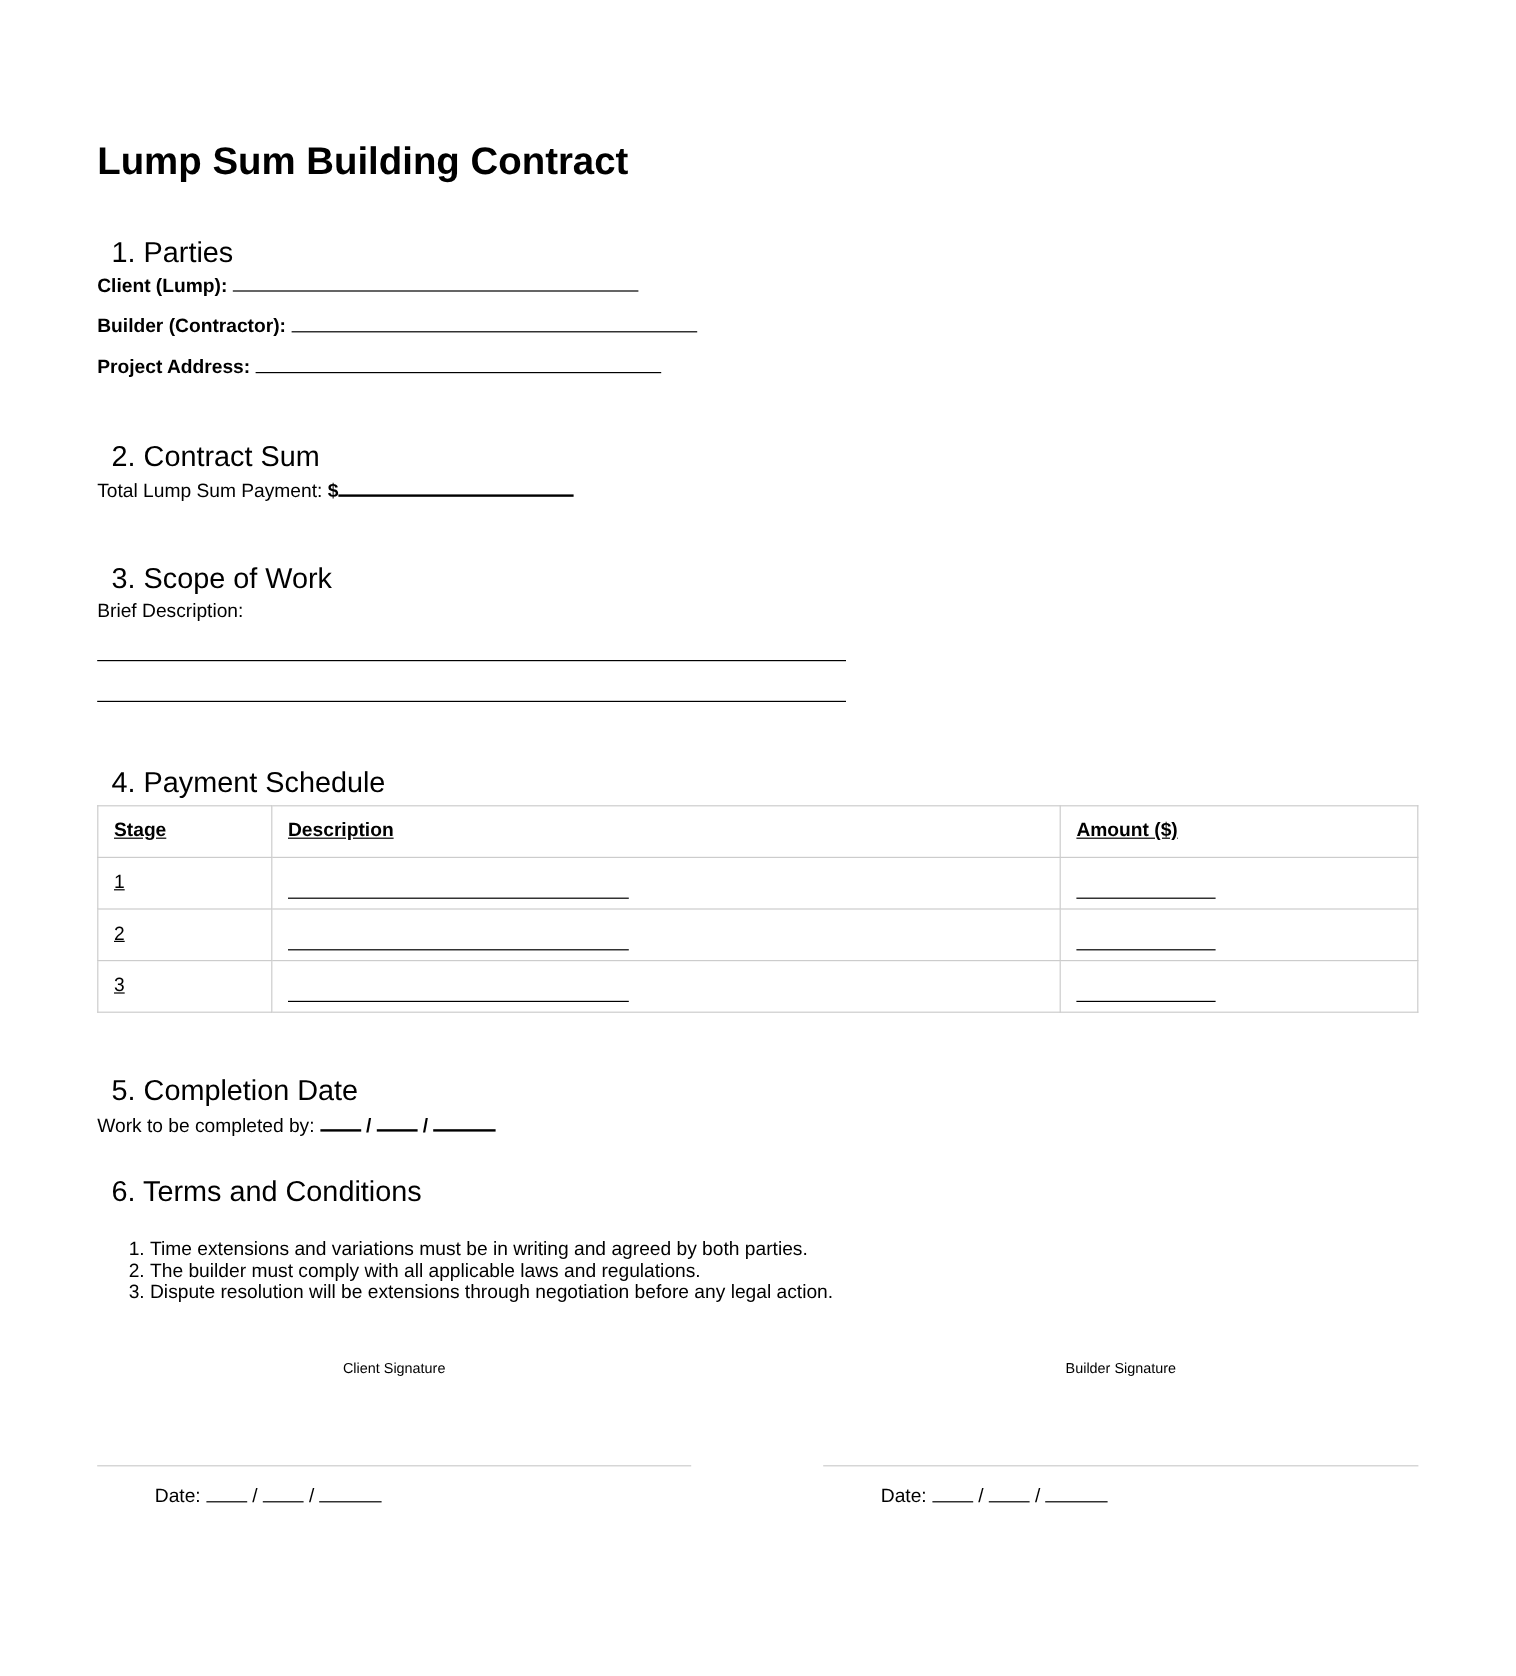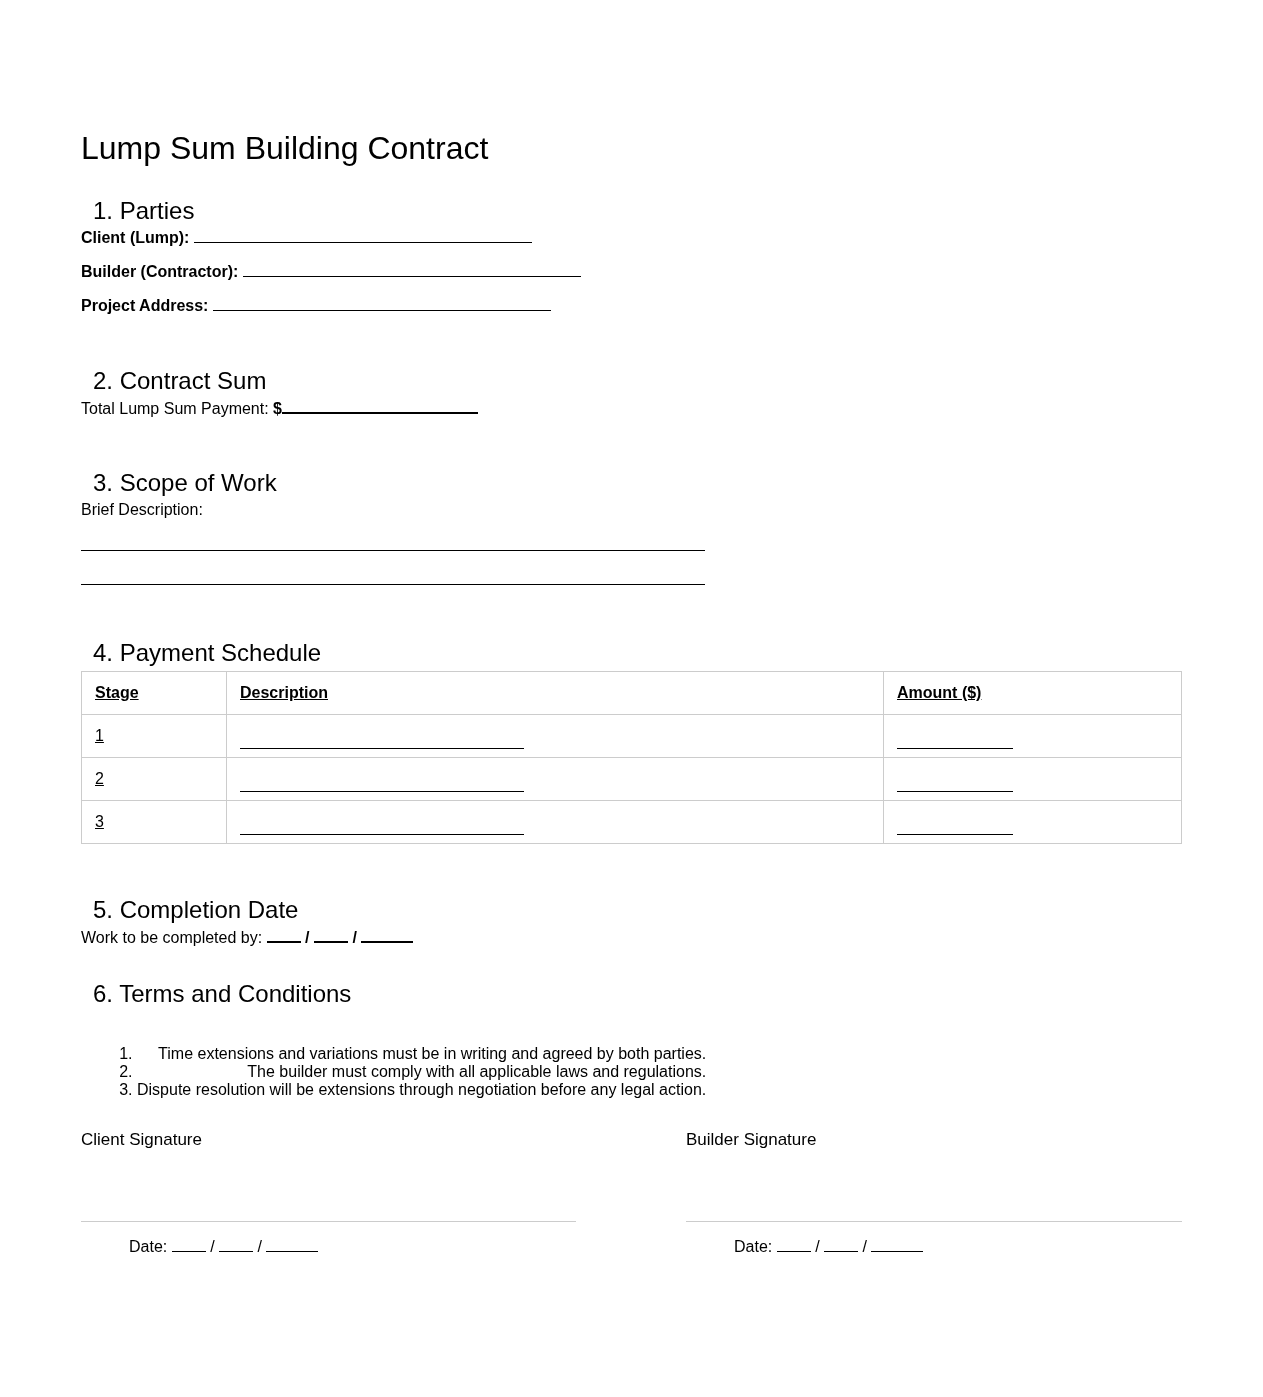--- a/index.html
+++ b/index.html
@@ -2,22 +2,22 @@
 <html><head>
   <meta charset="utf-8">
   <style>
     html, body { margin: 0; padding: 0; background: #ffffff; }
     body {
       width: 1263px; height: 1397px; position: relative; overflow: hidden;
       font-family: "Liberation Sans", sans-serif; color: #000;
     }
     .page { position: absolute; left: 81px; top: 0; width: 1101px; }
     h1 {
-      position: absolute; top: 128px; left: 0; margin: 0;
-      font-size: 32px; font-weight: normal; line-height: 40px; white-space: nowrap;
+      position: absolute; top: 114px; left: 0; margin: 0;
+      font-size: 32px; font-weight: bold; line-height: 40px; white-space: nowrap;
     }
     h2 {
       position: absolute; left: 0; margin: 12px;
       font-size: 24px; font-weight: normal; line-height: 30px; white-space: nowrap;
     }
     .line {
       position: absolute; left: 0; margin: 0; font-size: 16px; line-height: 20px; white-space: nowrap;
     }
     .bold { font-weight: bold; }
     .blank { display: inline-block; border-bottom: 1px solid #000; vertical-align: baseline; height: 14px; }
@@ -29,25 +29,25 @@
       border-collapse: collapse; font-size: 16px; text-decoration: underline;
     }
     table.pay th, table.pay td {
       border: 1px solid #cccccc; height: 42px; padding: 0 13px; text-align: left; vertical-align: middle;
     }
     table.pay th { font-weight: bold; }
     table.pay td .cellblank {
       display: inline-block; border-bottom: 1px solid #000; height: 16px; vertical-align: bottom; margin-top: 8px;
     }
     ol.terms {
-      position: absolute; left: 0; top: 1029px; margin: 16px; padding-left: 40px;
-      font-size: 16px; line-height: 18px; text-align: right;
+      position: absolute; left: 0; top: 1029px; margin: 4px; padding-left: 40px;
+      font-size: 16px; line-height: 18px;
     }
     .sig { position: absolute; top: 1130px; width: 495px; }
-    .sig .label { font-size: 17px; line-height: 20px; }
+    .sig .label { font-size: 12px; line-height: 20px; text-align: center; }
     .sig .rule { position: absolute; top: 91px; left: 0; width: 100%; border-top: 1px solid #cccccc; }
     .sig .date { position: absolute; top: 107px; left: 0; font-size: 16px; line-height: 20px; white-space: nowrap; margin-left: 48px; }
   </style>
 </head>
 <body>
 
 <div class="page">
   <h1>Lump Sum Building Contract</h1>
 
   <h2 style="top:184px">1. Parties</h2>

